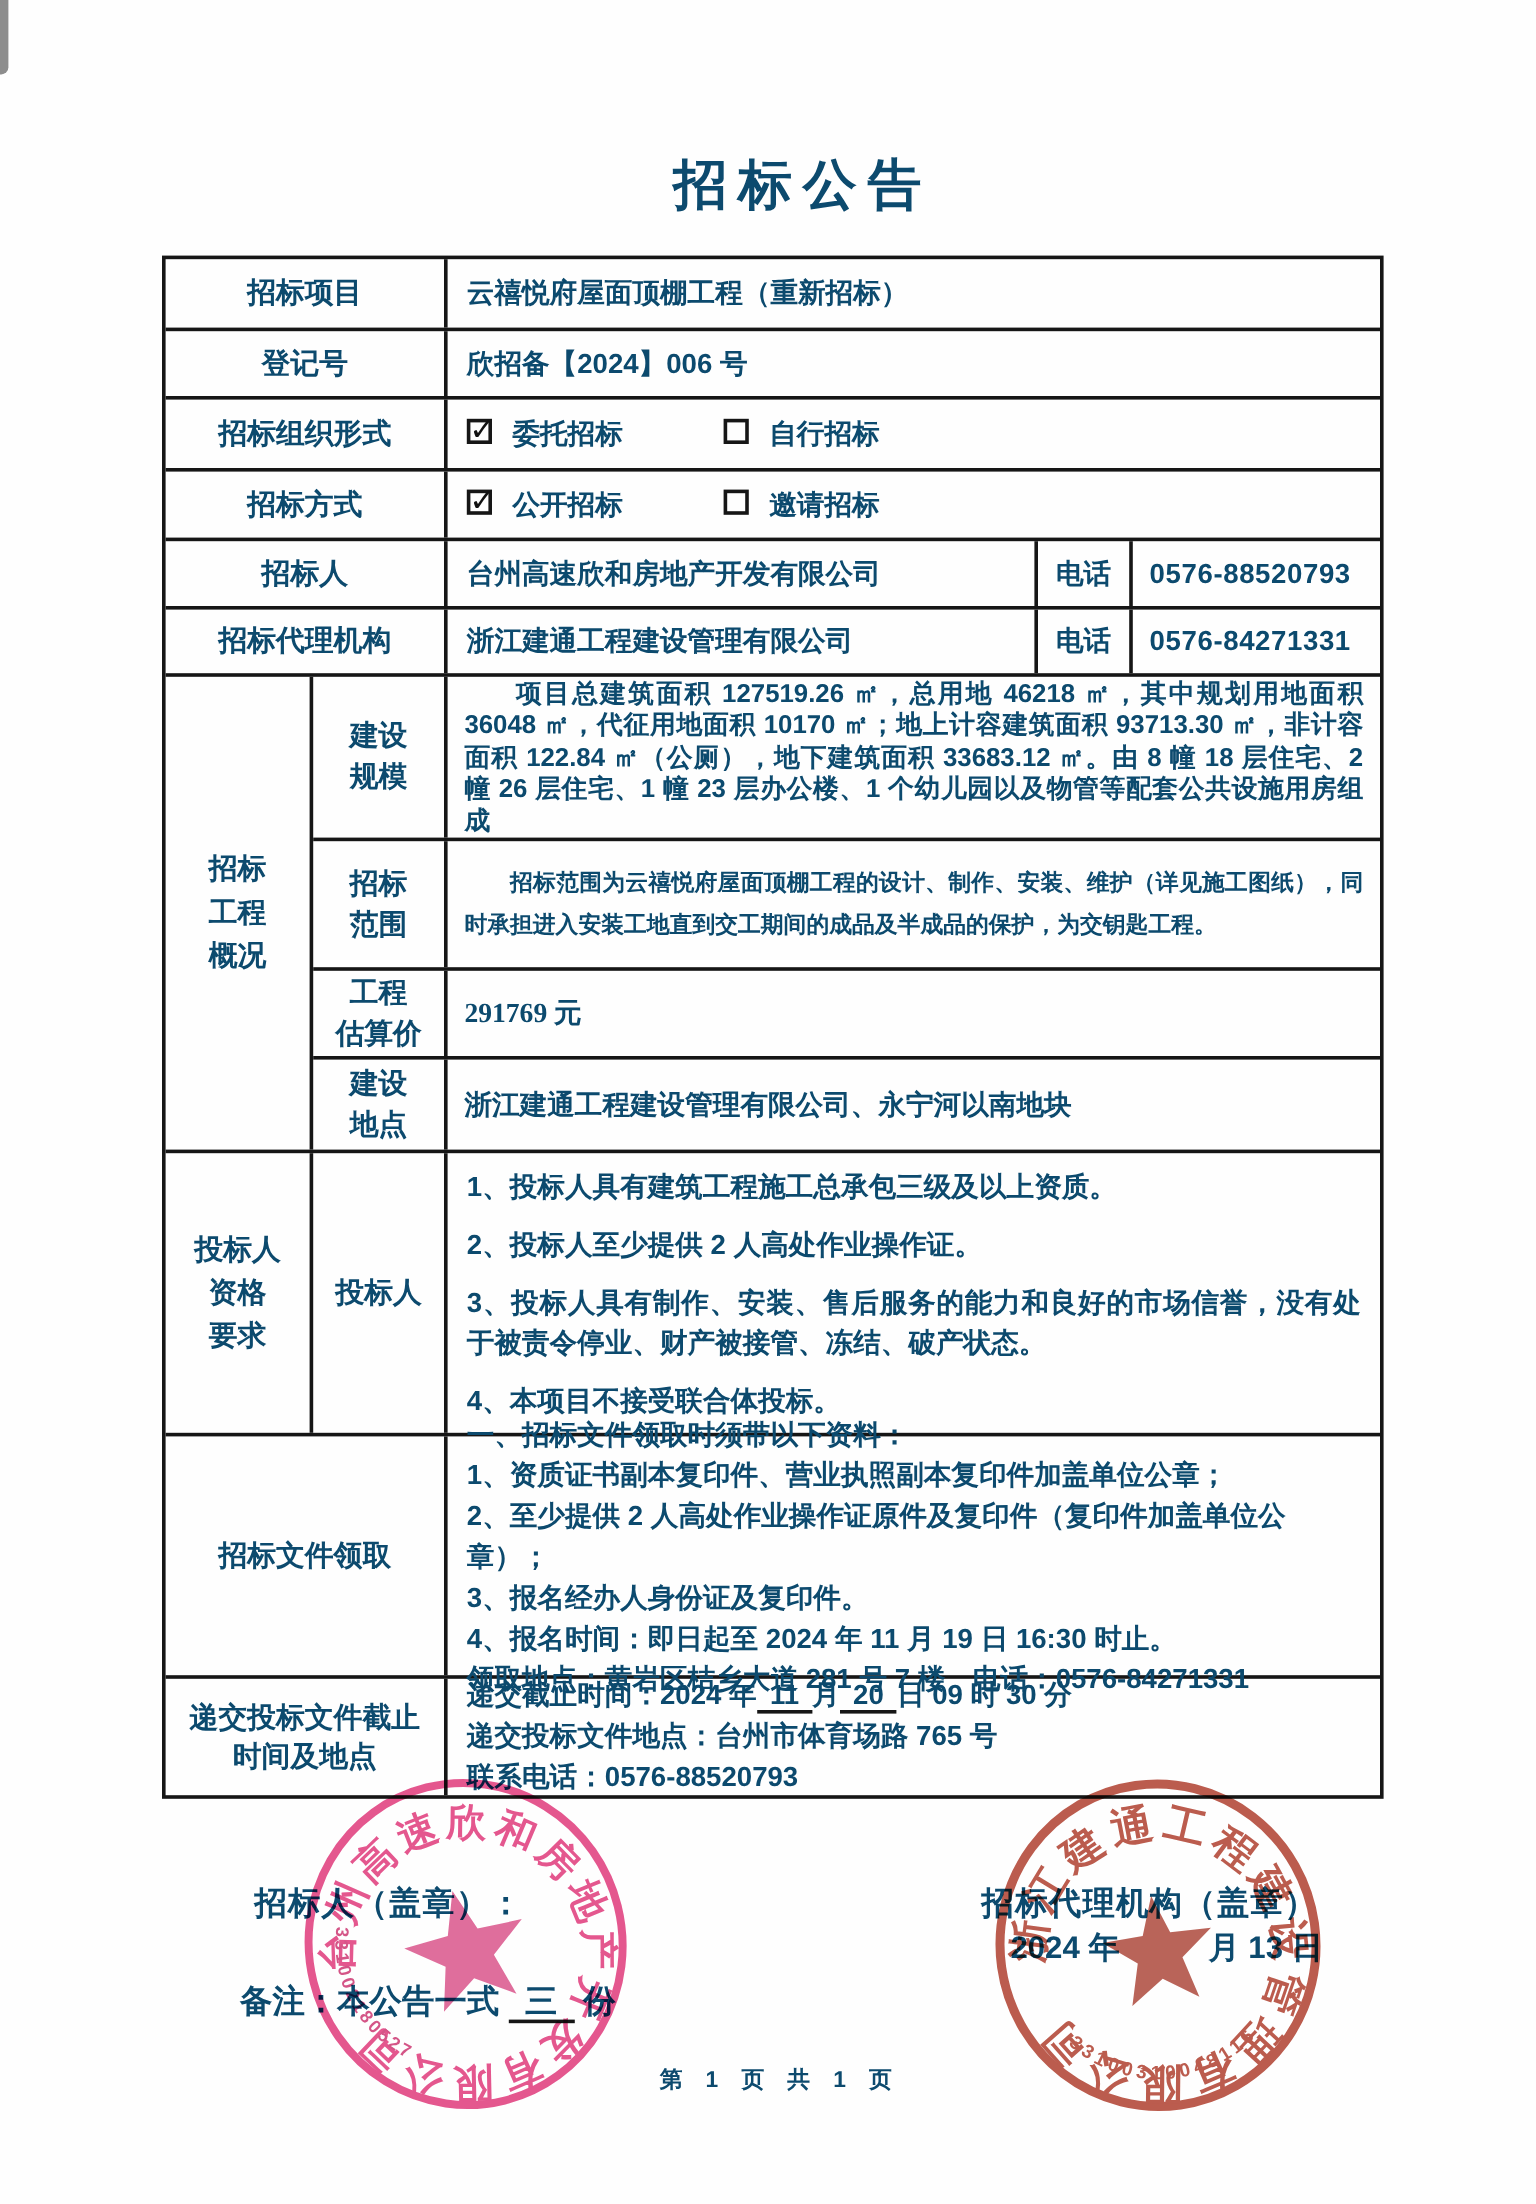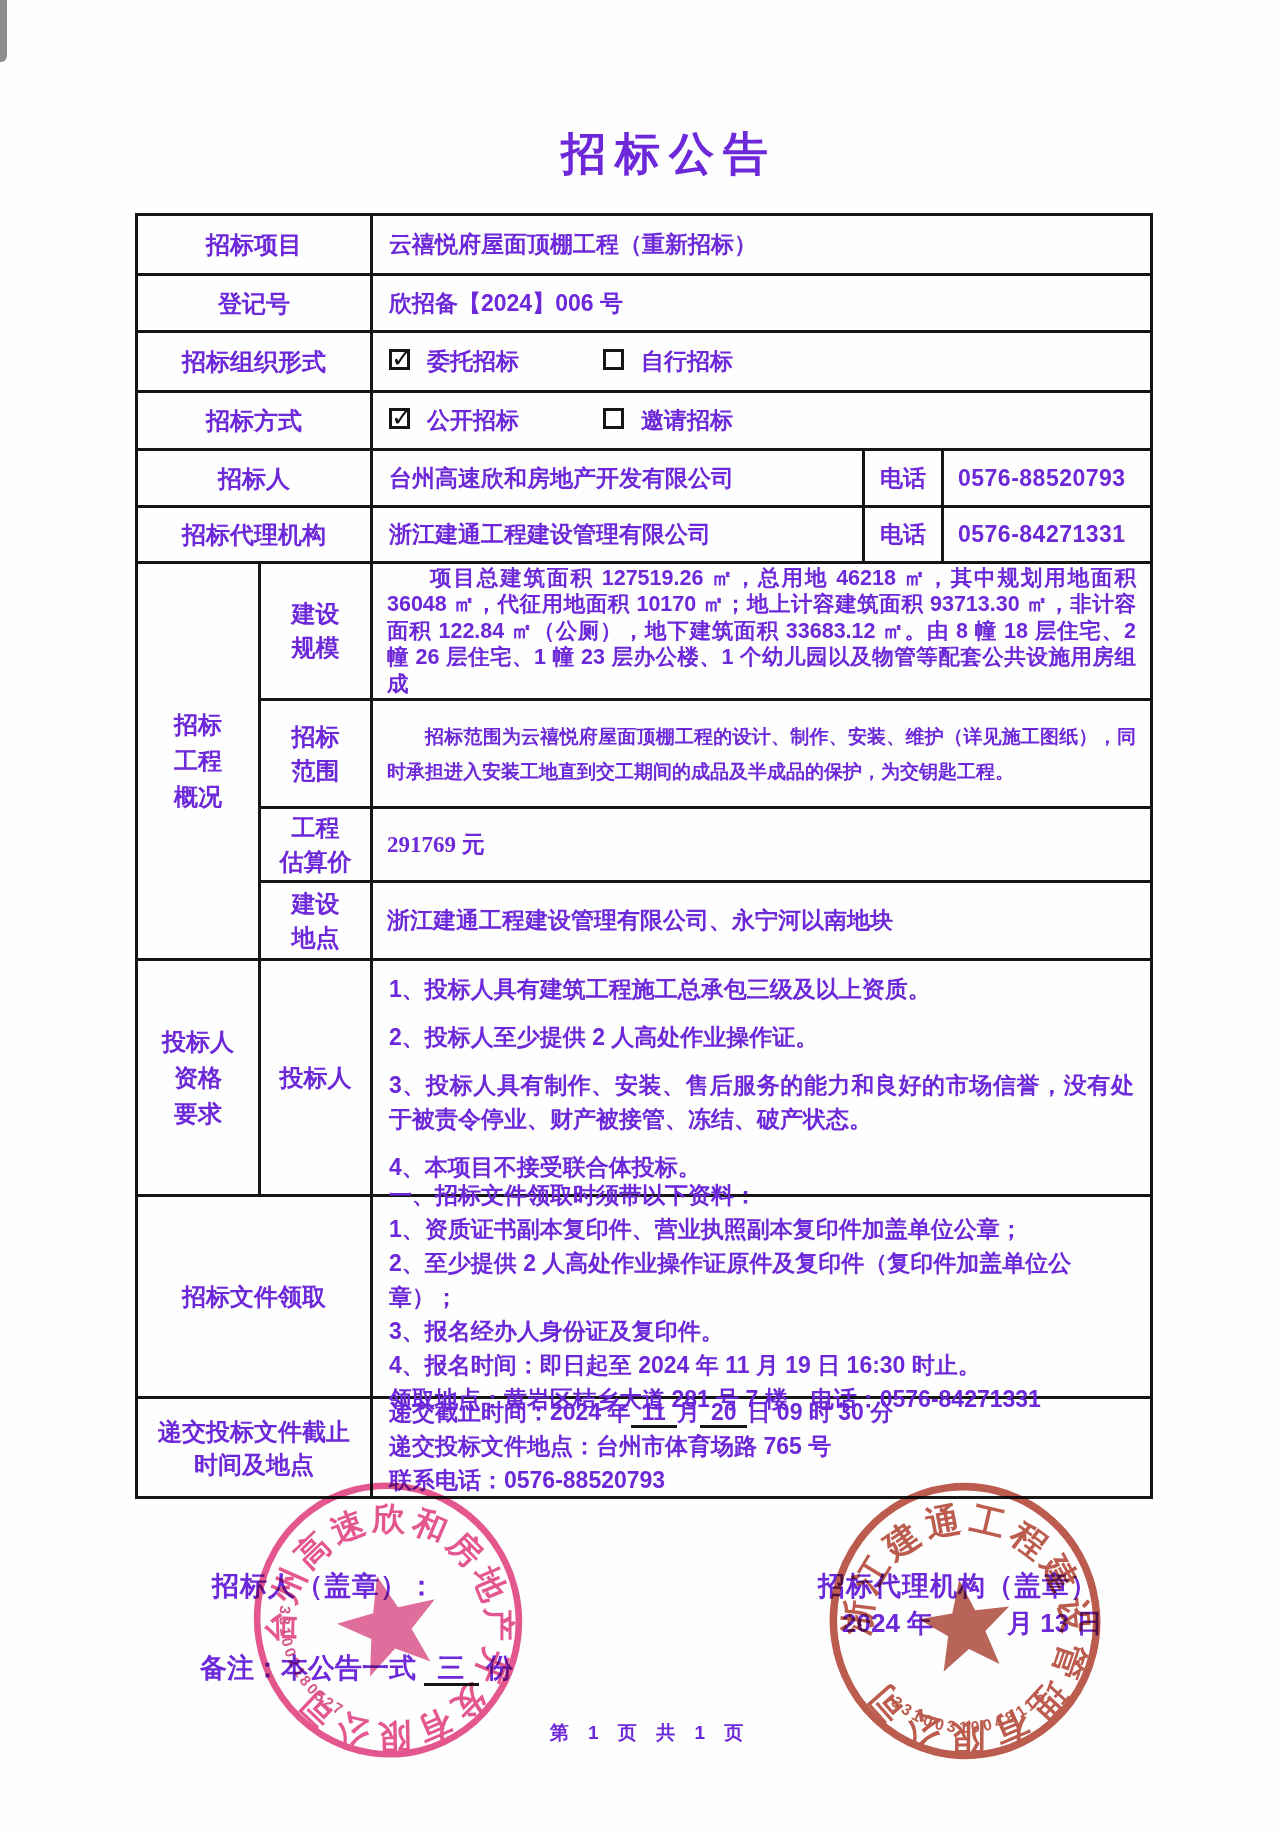--- a/index.html
+++ b/index.html
@@ -1,21 +1,21 @@
 <!DOCTYPE html>
 <html><head>
 <meta charset="utf-8">
 <style>
   * { margin:0; padding:0; box-sizing:border-box; }
   html,body { background:#e8e8e8; }
   .page {
     position:relative; width:1280px; height:1837px; margin:0 auto;
     background:#fefefe; overflow:hidden;
     font-family:"Liberation Sans","DejaVu Sans",sans-serif;
-    color:#6d28d9; font-weight:600;
+    color:#0c4a6e; font-weight:600;
   }
   .edge-artifact {
     position:absolute; left:0; top:0; width:7px; height:62px;
     background:#2f2f2f; opacity:.55; border-bottom-right-radius:6px;
   }
   .doc-title {
     position:absolute; top:124px; left:669px; transform:translateX(-50%);
     font-family:"Liberation Serif","DejaVu Serif",serif;
     font-size:45px; font-weight:700; letter-spacing:9px; white-space:nowrap;
   }

